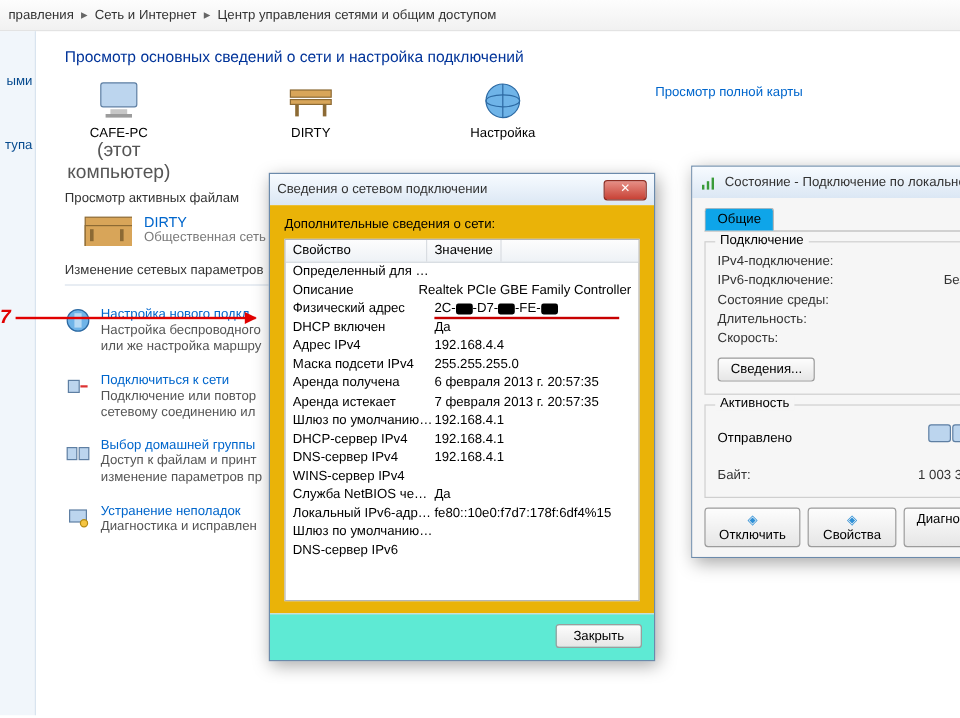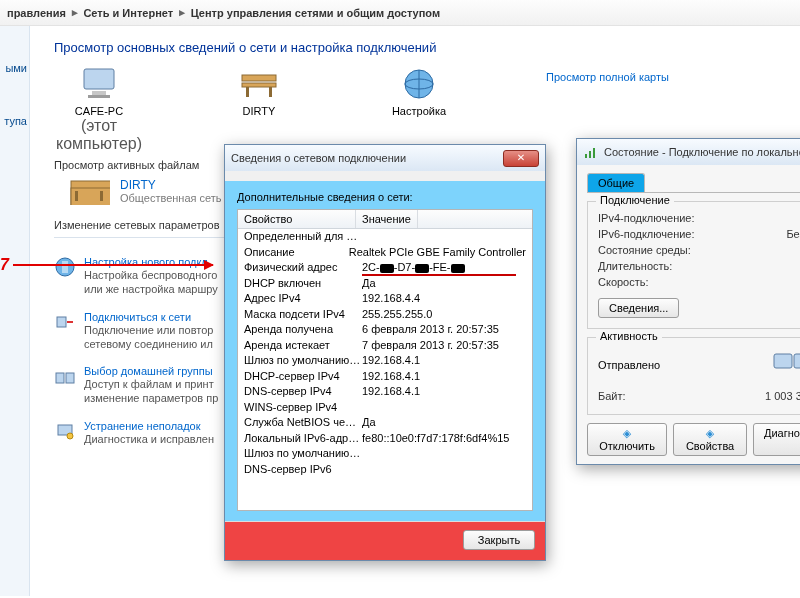--- a/index.html
+++ b/index.html
@@ -1,19 +1,19 @@
 <!DOCTYPE html>
 <html><head>
 <meta charset="utf-8">
 <style>
 * { box-sizing: border-box; margin: 0; padding: 0; font-family: "Segoe UI", Tahoma, sans-serif; font-size: 11px; }
 body { background: #fff; width: 800px; height: 598px; overflow: hidden; position: relative; }
 
 
-.breadcrumb { height: 26px; background: linear-gradient(#fdfdfd,#f1f1f1); border-bottom: 1px solid #e3e3e3; display: flex; align-items: center; padding-left: 4px; color: #333; font-weight: bold; }
+.breadcrumb { height: 26px; background: linear-gradient(#fdfdfd,#f1f1f1); border-bottom: 1px solid #e3e3e3; display: flex; align-items: center; padding-left: 4px; color: #333; }
 .breadcrumb span { padding: 0 3px; }
 .bc-sep { color: #666; }
 
 
 .leftpane { position: absolute; left: 0; top: 26px; width: 30px; height: 570px; background: #f1f6fb; border-right: 1px solid #d9e4ef; }
 .leftpane div { padding: 36px 2px 4px 2px; font-size: 11px; color: #064a8e; text-align: right; line-height: 1.2; }
 
 
 .main { position: absolute; left: 30px; top: 26px; right: 0; bottom: 0; padding: 14px 0 0 24px; }
 .main h2 { font-size: 13px; font-weight: normal; color: #003399; margin-bottom: 10px; }
@@ -44,34 +44,34 @@
 
 .arrow7 { position: absolute; left: 0; top: 256px; display: flex; align-items: center; z-index: 50; }
 .arrow7 .n7 { color: #e10000; font-weight: bold; font-size: 16px; font-style: italic; margin-right: 4px; }
 .arrow7 .line { height: 2px; width: 200px; background: #e10000; position: relative; }
 .arrow7 .line::after { content: ""; position: absolute; right: -1px; top: -4px; border-left: 10px solid #e10000; border-top: 5px solid transparent; border-bottom: 5px solid transparent; }
 
 
 .dlg { position: absolute; left: 224px; top: 144px; width: 322px; background: #f0f0f0; border: 1px solid #6b8aab; box-shadow: 2px 4px 14px rgba(0,0,0,.35); z-index: 30; }
 .dlg-title { height: 26px; background: linear-gradient(#f7fbff,#dbe7f4); display: flex; align-items: center; padding: 0 6px; font-size: 12px; color: #333; }
 .dlg-title .x { margin-left: auto; width: 36px; height: 17px; background: linear-gradient(#e68f86,#c84236); border: 1px solid #8c2c22; border-radius: 3px; color: #fff; text-align: center; line-height: 14px; font-size: 10px; cursor: pointer; }
-.dlg-body { padding: 10px 12px 10px 12px; background: #7dd3fc; margin-top: 10px; }
+.dlg-body { padding: 10px 12px 10px 12px; background: #eab308; }
 .dlg-body .hint { font-size: 11px; margin-bottom: 6px; }
 .proplist { background: #fff; border: 1px solid #b5b5b5; height: 302px; overflow: hidden; }
 .proplist .hdr { display: flex; background: linear-gradient(#fdfdfd,#eef2f6); border-bottom: 1px solid #d0d6dc; }
 .proplist .hdr div { padding: 3px 6px; font-size: 11px; border-right: 1px solid #d9dde2; }
 .proplist .hdr div:first-child { width: 118px; }
 .proplist .rows { padding: 0; }
 .prow { display: flex; padding: 0 6px; line-height: 15.5px; font-size: 11px; }
 .prow .k { width: 118px; overflow: hidden; white-space: nowrap; text-overflow: ellipsis; }
 .prow .v { flex: 1; white-space: nowrap; position: relative; }
 .prow .redact { display: inline-block; height: 9px; background: #000; border-radius: 2px; vertical-align: middle; }
 .prow .underline-red { position: absolute; left: 0; right: 10px; bottom: 0; height: 2px; background: #c70000; }
 
-.dlg-foot { padding: 8px 10px 10px; text-align: right; background: #ef4444; border-top: 1px solid #dcdcdc; }
+.dlg-foot { padding: 8px 10px 10px; text-align: right; background: #5eead4; border-top: 1px solid #dcdcdc; }
 .btn { display: inline-block; min-width: 72px; padding: 3px 10px; background: linear-gradient(#fdfdfd,#e6e6e6); border: 1px solid #9c9c9c; border-radius: 3px; font-size: 11px; cursor: pointer; text-align: center; }
 
 
 .dlg2 { position: absolute; left: 576px; top: 138px; width: 260px; background: #f0f0f0; border: 1px solid #6b8aab; box-shadow: 2px 4px 14px rgba(0,0,0,.35); z-index: 20; }
 .dlg2-title { height: 26px; background: linear-gradient(#f7fbff,#dbe7f4); display: flex; align-items: center; padding: 0 6px; font-size: 12px; color: #333; }
 .dlg2-title .sig { width: 16px; height: 16px; margin-right: 5px; }
 .dlg2-body { padding: 8px 10px; background: #f6f6f6; }
 .tabs { display: flex; border-bottom: 1px solid #b8b8b8; margin-bottom: 8px; }
 .tab { padding: 3px 10px; border: 1px solid #b8b8b8; border-bottom: none; background: #0ea5e9; font-size: 11px; cursor: pointer; border-radius: 3px 3px 0 0; }
 .group { border: 1px solid #cfcfcf; padding: 8px 10px 10px; margin-bottom: 8px; position: relative; }

